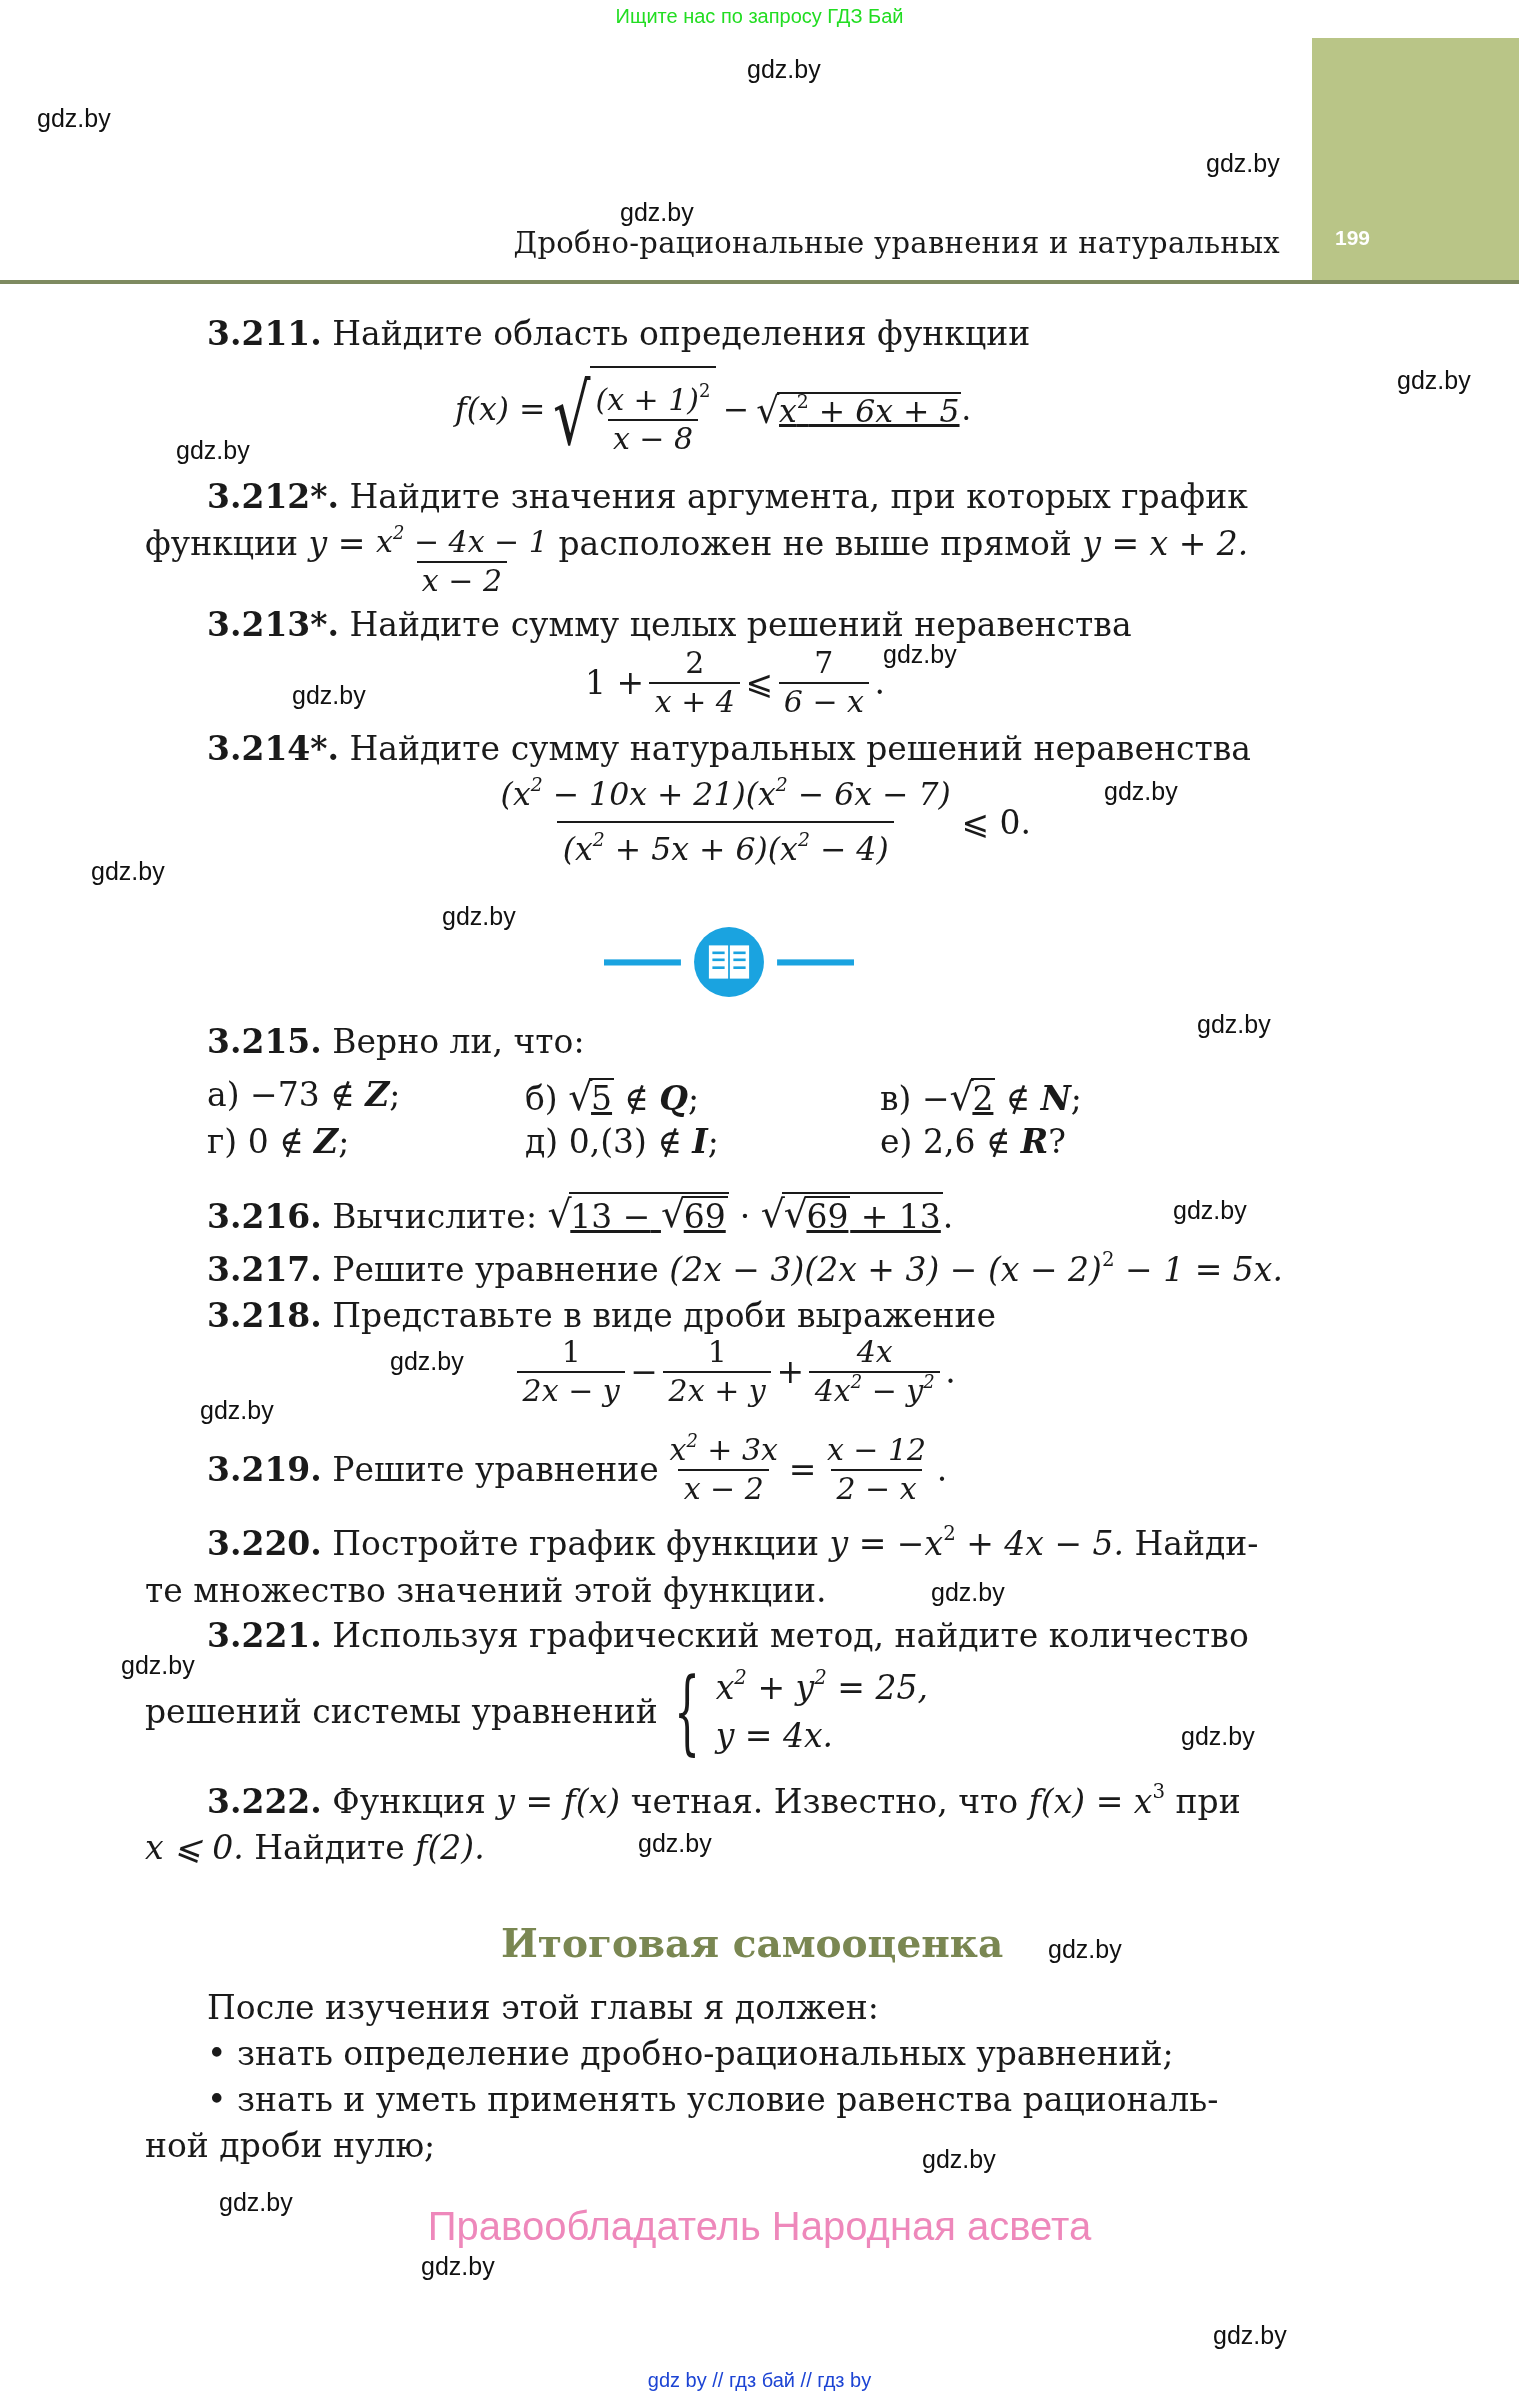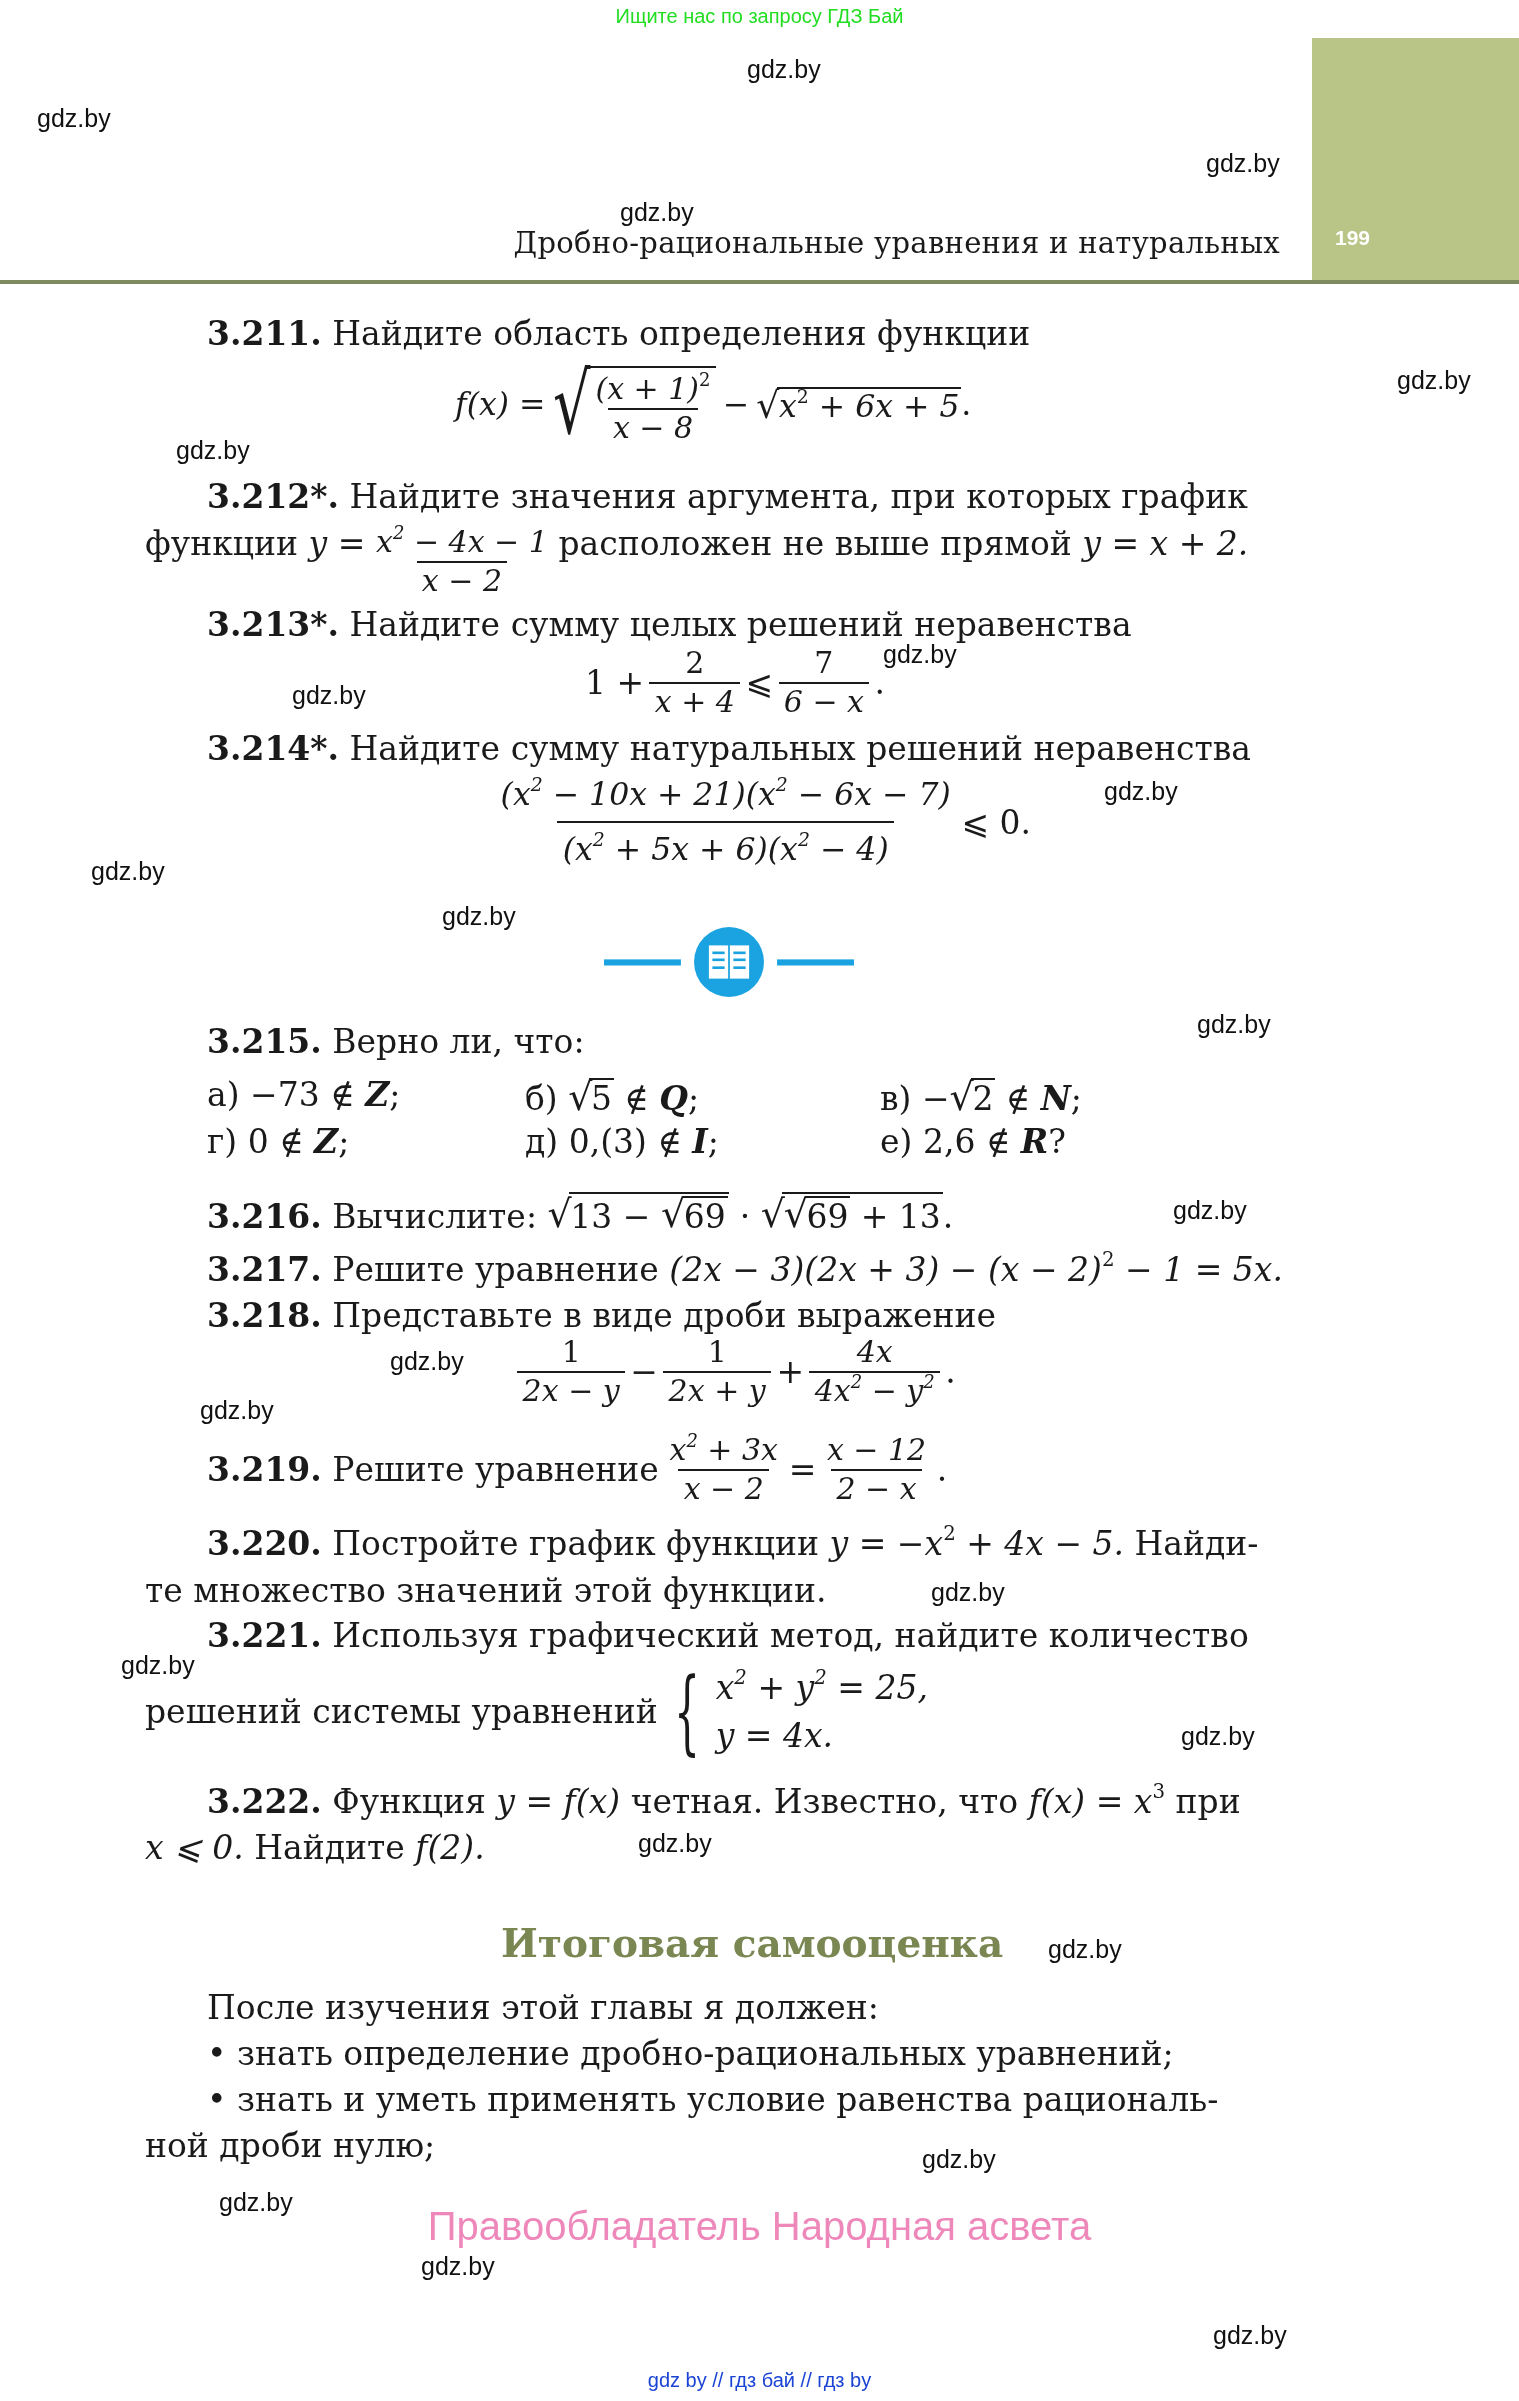--- a/index.html
+++ b/index.html
@@ -21,24 +21,24 @@
   .num { font-weight: bold; }
   .m { font-style: italic; }
   .bi { font-weight: bold; font-style: italic; }
   sup { font-size: 0.6em; vertical-align: 0.75em; line-height: 0; }
   .frac { display: inline-flex; flex-direction: column; align-items: center; vertical-align: middle;
           margin: 0 5.3px; font-size: 30px; }
   .frac .nu { padding: 0 5.3px 3.5px; }
   .frac .de { border-top: 2.6px solid #1a1a1a; padding: 3.5px 5.3px 0; }
   .sqrt { display: inline-block; position: relative; padding-left: 21px; }
   .sqrt::before { content: "\221A"; position: absolute; left: 0; bottom: -1.8px; font-size: 1.15em; font-style: normal; }
-  .sqrt .rad { border-top: 2.2px solid #1a1a1a; padding: 1.8px 1.8px 0; display: inline-block; }
+  .sqrt .rad { border-top: 2.2px solid #1a1a1a; padding: 1.8px 1.8px 0; display: inline-block; text-decoration: underline; }
   .tall-sqrt { display: inline-flex; align-items: flex-end; vertical-align: middle; }
   .tall-sqrt .sym { font-size: 84px; line-height: 0.9; transform: scaleX(0.7); font-style: normal; margin-right: -8.8px; }
-  .tall-sqrt .rad { border-top: 2.2px solid #1a1a1a; padding-top: 6px; }
+  .tall-sqrt .rad { border-top: 2.2px solid #1a1a1a; padding-top: 17px; }
   .heading-green { font-weight: bold; color: #7a8752; font-size: 39px; }
   .copyright { font-family: "Liberation Sans", sans-serif; font-size: 40px; color: #ee88bb; }
   .section-icon { position: absolute; left: 604px; top: 926px; width: 250px; height: 72px; }
   .brace { font-size: 91px; line-height: 1; transform: scaleX(0.45); display: inline-block; vertical-align: middle; font-weight: 200; }
 </style>
 </head>
 <body>
 
 <div class="abs top-banner">Ищите нас по запросу ГДЗ Бай</div>
 

